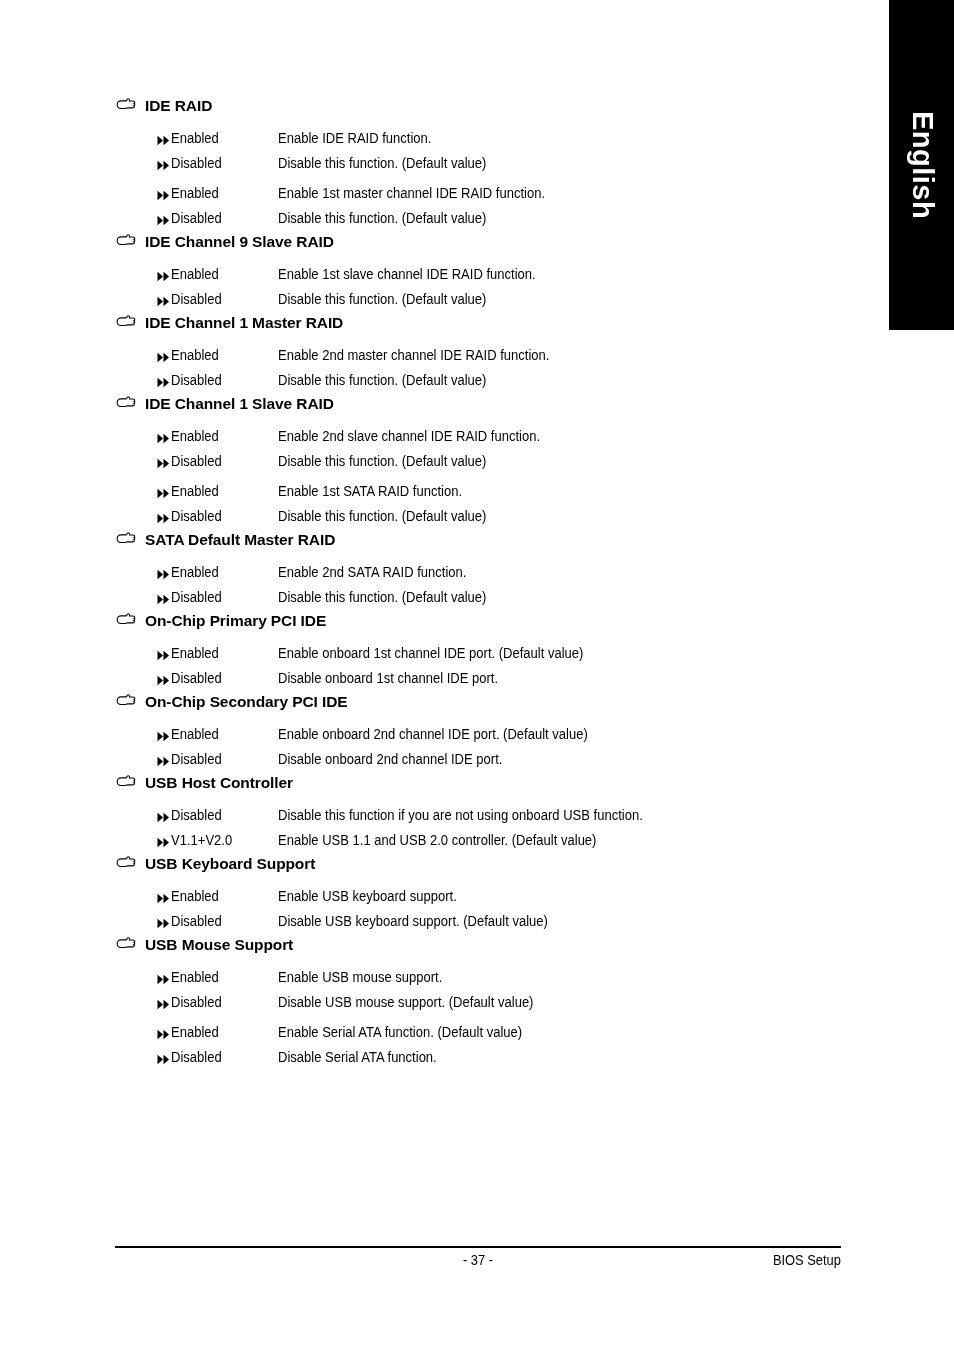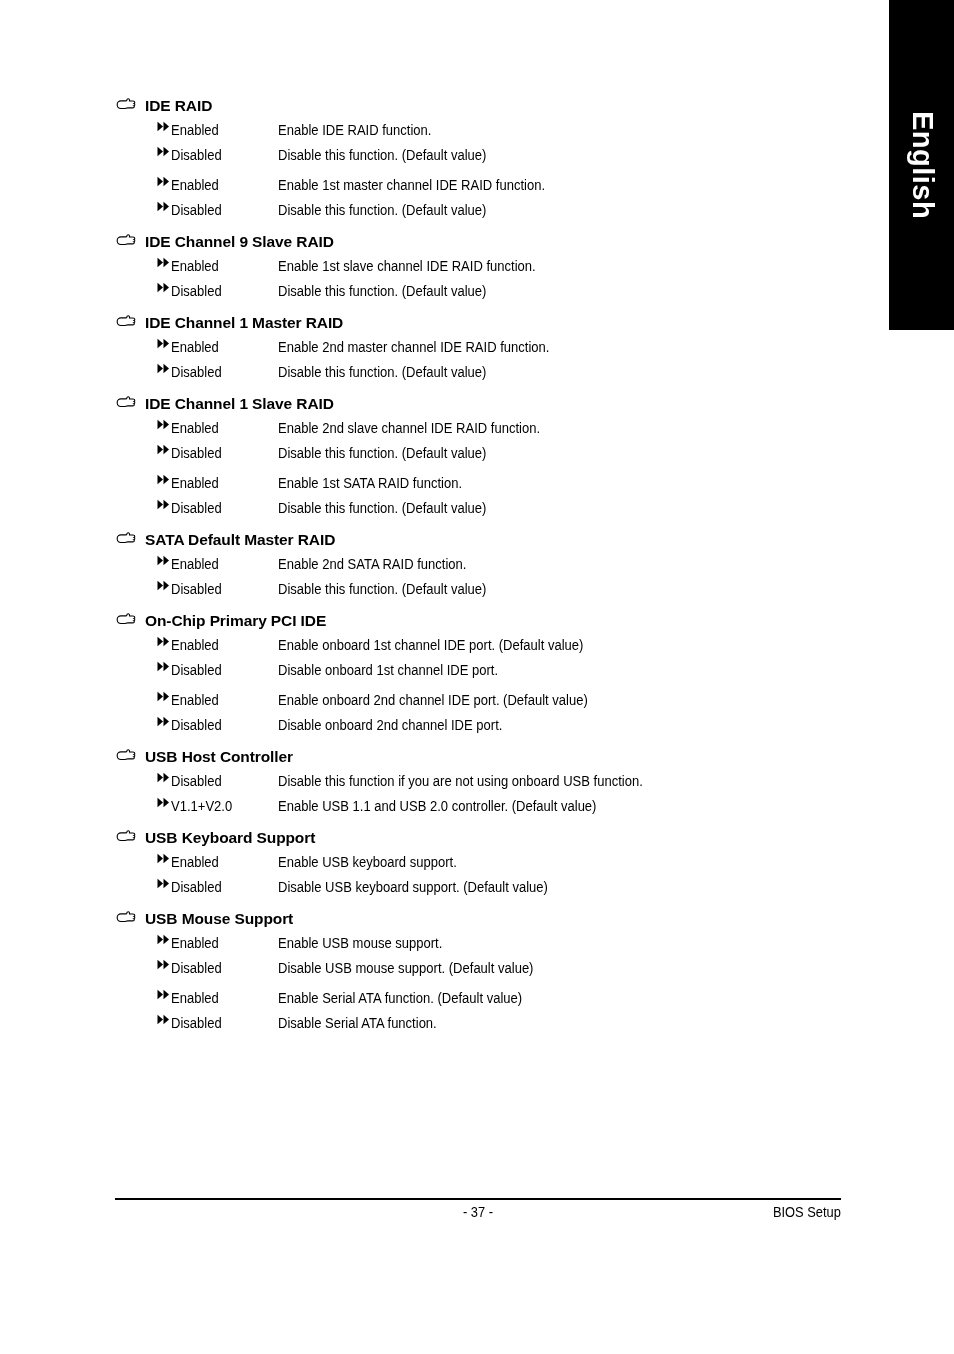--- a/index.html
+++ b/index.html
@@ -73,21 +73,21 @@
   .section-title {
     font-weight: bold;
     font-size: 15.5px;
     line-height: 19px;
     letter-spacing: -0.1px;
     white-space: nowrap;
   }
 
   .option-row {
     display: flex;
-    align-items: flex-start;
+    align-items: flex-end;
     height: 25px;
     padding-left: 42px;
   }
   .arrow-icon {
     flex: 0 0 14px;
     width: 14px;
     font-size: 11px;
     line-height: 14px;
     position: relative;
     top: -1px;
@@ -108,21 +108,21 @@
     line-height: 17px;
     white-space: nowrap;
     transform: scaleX(0.93);
     transform-origin: left center;
   }
 
   
   .footer {
     position: absolute;
     left: 115px;
-    top: 1198px;
+    top: 1246px;
     width: 726px;
   }
   .footer-rule {
     width: 100%;
     height: 2px;
     background: #000000;
   }
   .footer-row {
     position: relative;
     height: 26px;
@@ -376,20 +376,28 @@
             <svg width="14" height="11" viewBox="0 0 14 11">
               <polygon points="0.5,0.8 6,5.5 0.5,10.2" fill="#000"></polygon>
               <polygon points="6.5,0.8 12,5.5 6.5,10.2" fill="#000"></polygon>
             </svg>
           </span>
           <span class="option-label">Disabled</span>
           <span class="option-desc">Disable onboard 1st channel IDE port.</span>
         </div>
       </div>
       <div class="section">
+        <div class="section-heading">
+          <span class="hand-icon">
+            <svg width="22" height="14" viewBox="0 0 22 14" fill="none" stroke="#000" stroke-width="1.1">
+              <path d="M2.2 7.3c0-2.0 1.6-3.4 3.8-3.4h4.6c.9 0 1.3-.4 1.3-1.0 0-.7.6-1.2 1.3-1.2.8 0 1.3.6 1.3 1.3v1.0h3.4c1.1 0 1.9.6 1.9 1.5 0 .5-.3.9-.8 1.1.5.2.8.6.8 1.1 0 .6-.4 1.0-1.0 1.1.3.2.5.5.5.9 0 .7-.6 1.2-1.5 1.2h-5.1c-1.4 0-2.0.6-3.3.6H6c-2.2 0-3.8-1.4-3.8-3.4z"></path>
+            </svg>
+          </span>
+          <span class="section-title">On-Chip Secondary PCI IDE</span>
+        </div>
         <div class="option-row">
           <span class="arrow-icon">
             <svg width="14" height="11" viewBox="0 0 14 11">
               <polygon points="0.5,0.8 6,5.5 0.5,10.2" fill="#000"></polygon>
               <polygon points="6.5,0.8 12,5.5 6.5,10.2" fill="#000"></polygon>
             </svg>
           </span>
           <span class="option-label">Enabled</span>
           <span class="option-desc">Enable onboard 2nd channel IDE port. (Default value)</span>
         </div>

